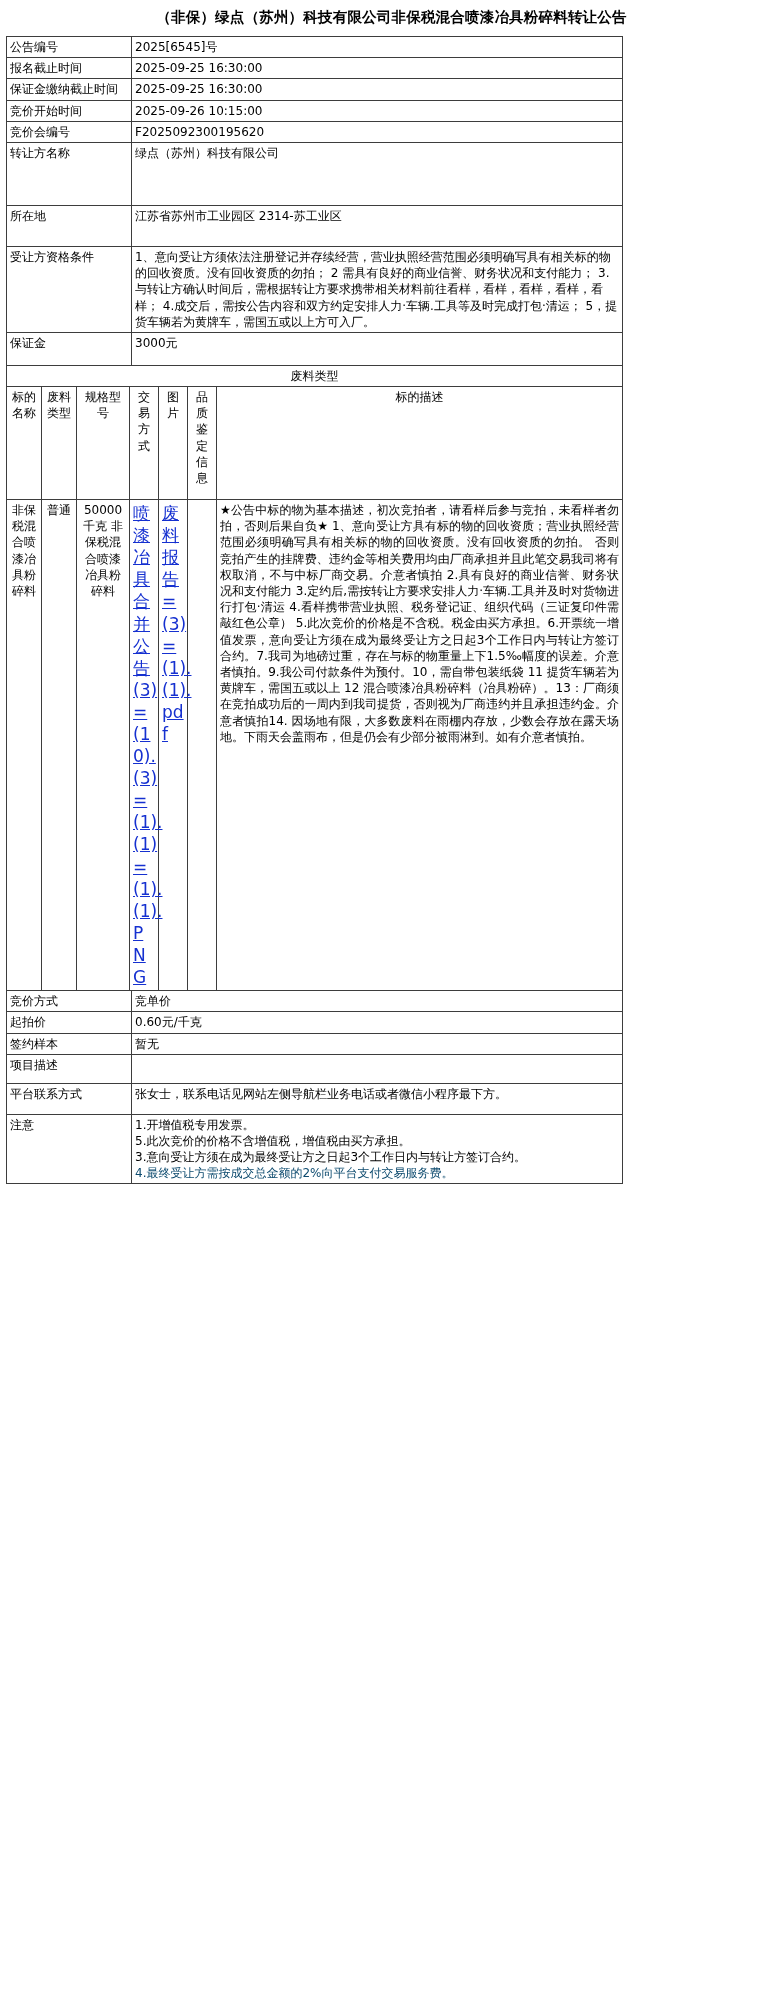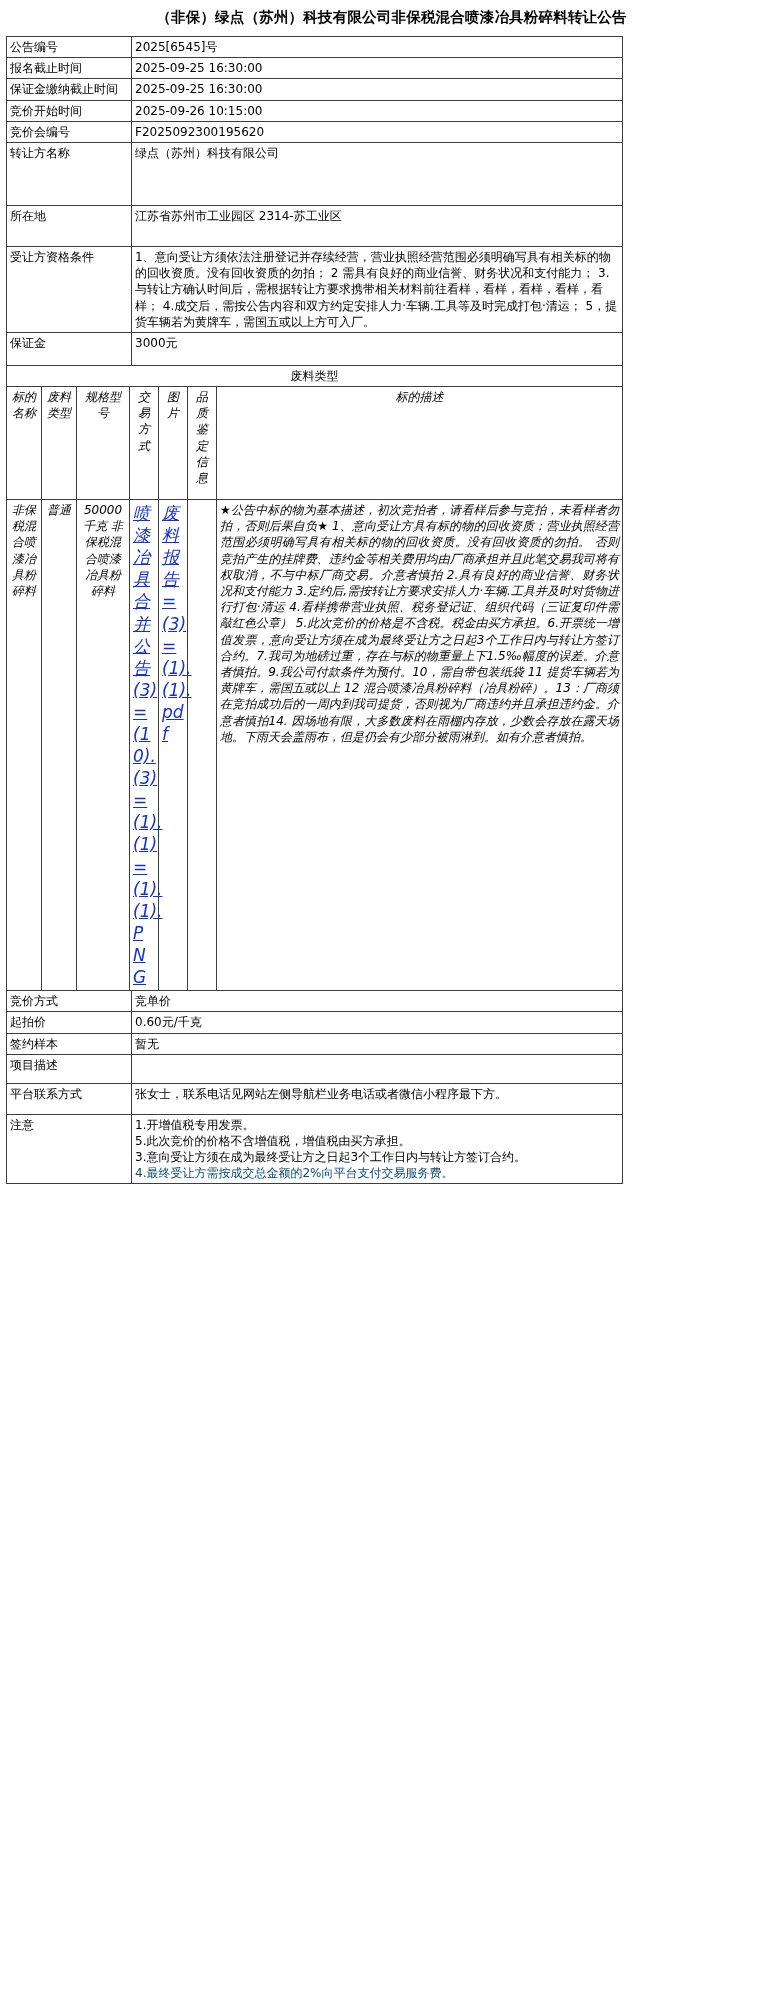--- a/index.html
+++ b/index.html
@@ -116,21 +116,21 @@
       <tr>
         <td class="lbl" style="height:28px;">保证金</td>
         <td class="val">3000元</td>
       </tr>
       <tr>
         <td class="section-head" colspan="2">废料类型</td>
       </tr>
     </tbody>
   </table>
 
-  <table class="main" style="margin-top:-1px;font-style:italic;">
+  <table class="main" style="margin-top:-1px;">
     <tbody>
       <tr>
         <td class="c1 hdr-cell vtext" style="height:108px;">标的名称</td>
         <td class="c2 hdr-cell vtext">废料类型</td>
         <td class="c3 hdr-cell vtext">规格型号</td>
         <td class="c4 hdr-cell vtext">交易方式</td>
         <td class="c6 hdr-cell vtext">图片</td>
         <td class="c8 hdr-cell vtext">品质鉴定信息</td>
         <td class="c9 hdr-cell vtext">标的描述</td>
       </tr>

